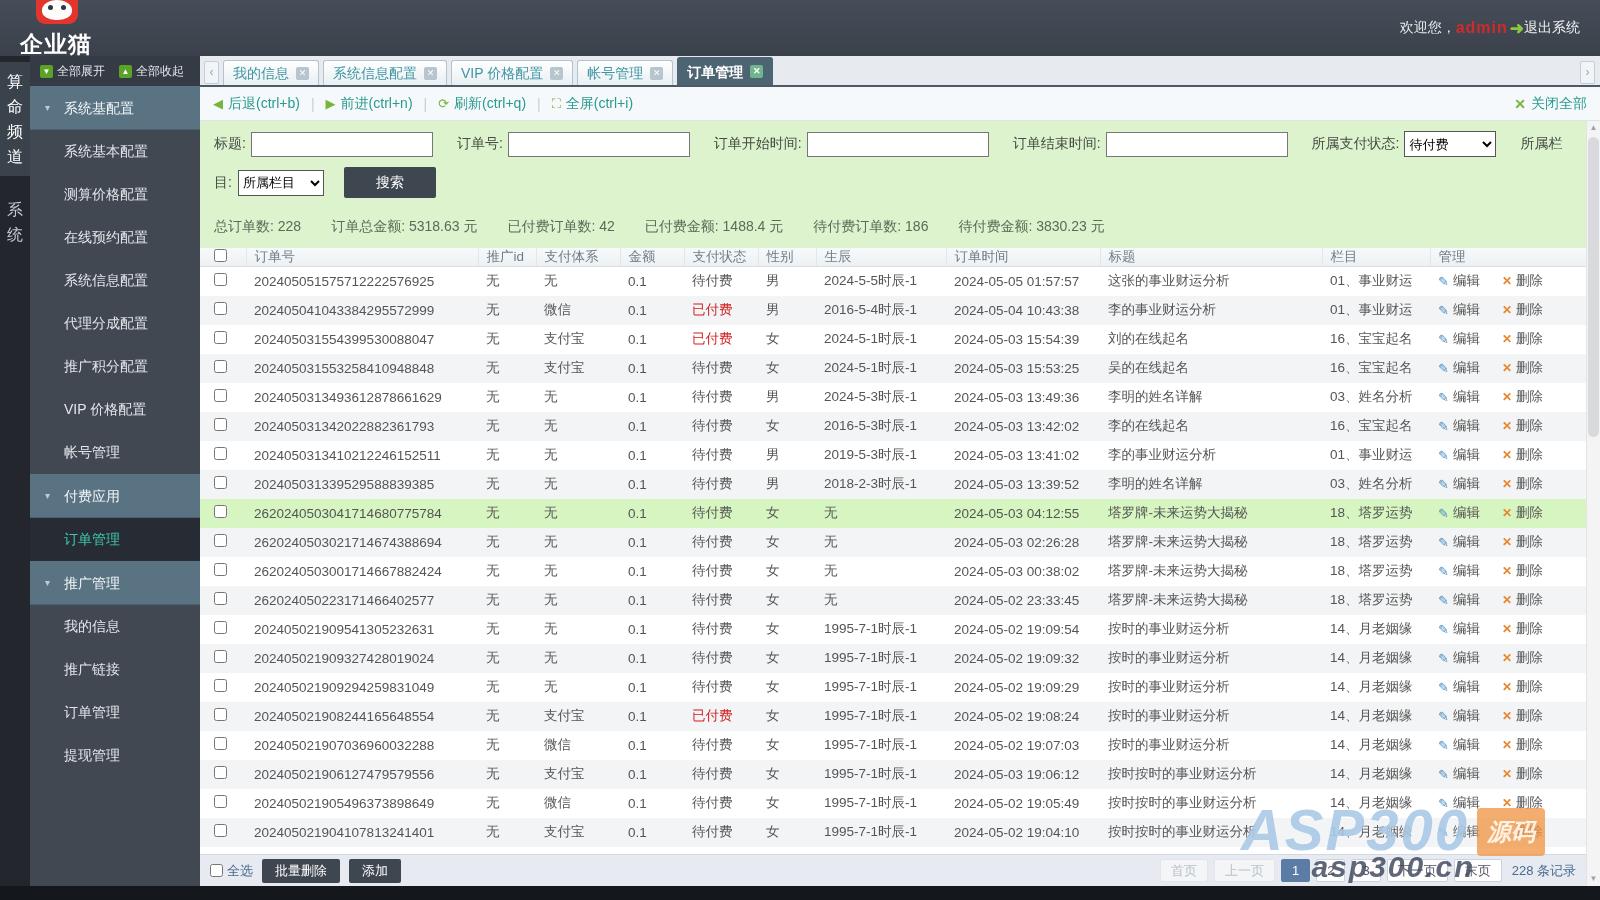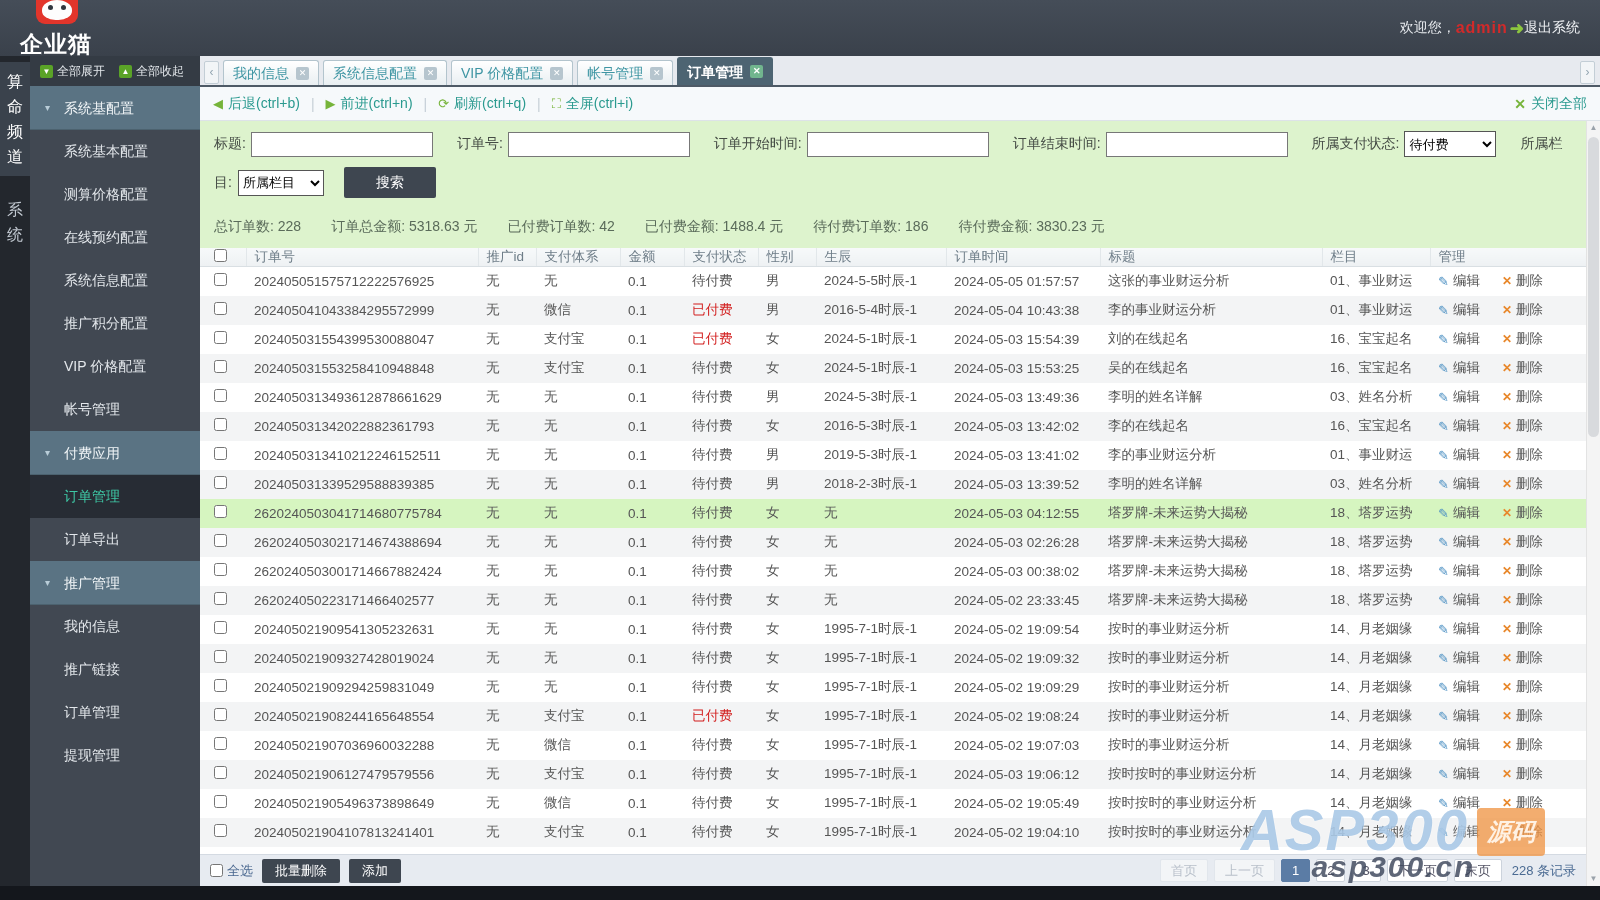--- a/index.html
+++ b/index.html
@@ -193,26 +193,26 @@
         <span class="sq-ic">▲</span>
         <span>全部收起</span>
       </span>
     </div>
     <div class="menu" id="side-menu">
         <div class="grp-hd"><span class="chev">▾</span>系统基配置</div>
         <div class="menu-item">系统基本配置</div>
         <div class="menu-item">测算价格配置</div>
         <div class="menu-item">在线预约配置</div>
         <div class="menu-item">系统信息配置</div>
+        <div class="menu-item">代理分成配置</div>
         <div class="menu-item">推广积分配置</div>
         <div class="menu-item">VIP 价格配置</div>
         <div class="menu-item">帐号管理</div>
         <div class="grp-hd"><span class="chev">▾</span>付费应用</div>
         <div class="menu-item active">订单管理</div>
-        <div class="menu-item">订单导出</div>
         <div class="grp-hd"><span class="chev">▾</span>推广管理</div>
         <div class="menu-item">我的信息</div>
         <div class="menu-item">推广链接</div>
         <div class="menu-item">订单管理</div>
         <div class="menu-item">提现管理</div>
       </div>
   </aside>
 
   <main class="main">
     <div class="tabbar">

